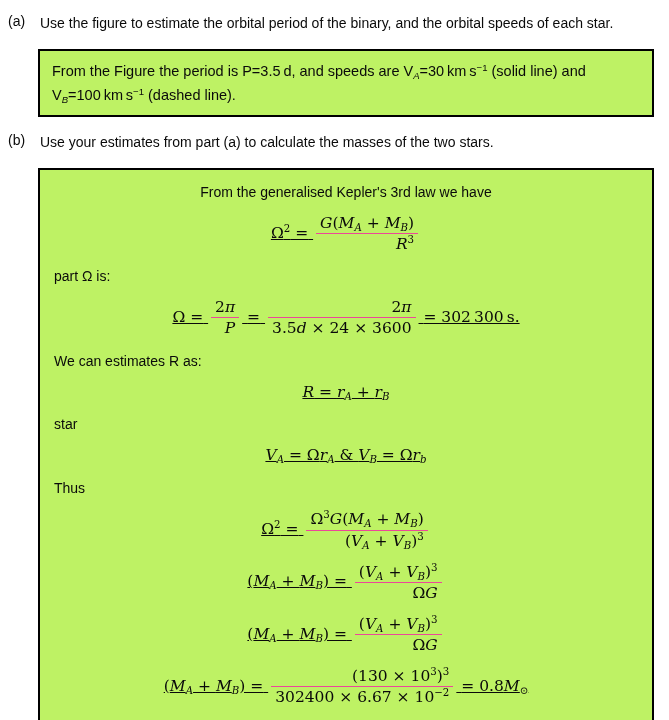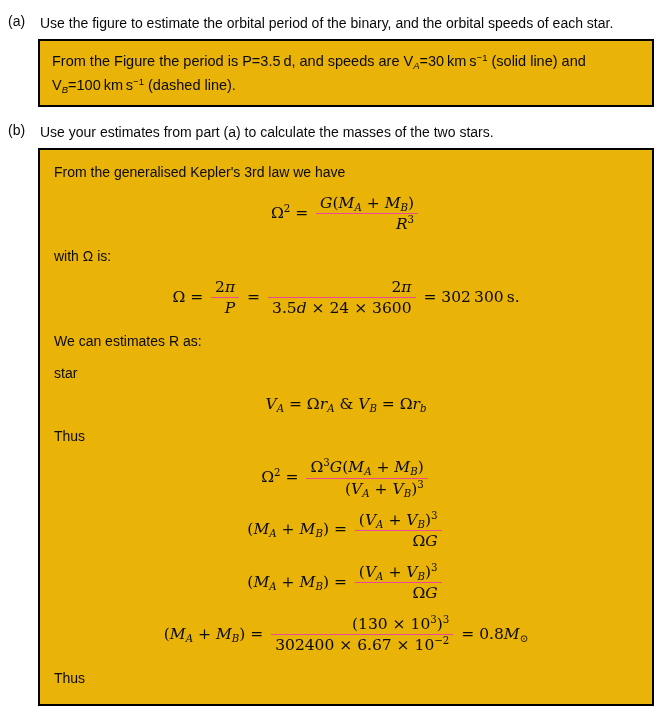--- a/index.html
+++ b/index.html
@@ -13,36 +13,37 @@
   .page { padding:10px 15px 6px 8px; box-sizing:border-box; }
 
   .qa-row { display:flex; align-items:flex-start; }
   .qa-row.part-b { margin-top:12px; }
   .q-label { flex:none; width:30px; line-height:23px; }
   .q-body { flex:1; min-width:0; }
   .q-text { margin:2px; line-height:23px; }
 
   .answer-box {
     border:2px solid #000000;
-    background:#eab308;
-    margin-top:4px;
+    background:#bef264;
+    margin-top:14px;
     padding:8px 12px;
   }
   .box-text { margin:0; line-height:24px; font-size:14.5px; }
 
   .solution { padding:10px 14px 12px; }
   .s-text { margin:12px 0 4px; line-height:20px; }
-  .s-text.first { margin-top:2px; }
+  .s-text.first { margin-top:2px;text-align:center; }
 
   .eq {
     text-align:center;
     margin:11px 0;
     font-family:"DejaVu Serif", serif;
     font-size:15.5px;
     line-height:1.35;
+    text-decoration:underline;
   }
   .math { white-space:nowrap; }
   .math i { font-style:italic; }
   sub, sup { font-size:66%; line-height:0; }
   sup { vertical-align:0.55em; }
   sub { vertical-align:-0.3em; }
 
   .frac {
     display:inline-block;
     vertical-align:middle;
@@ -77,38 +78,41 @@
         <p class="s-text first">From the generalised Kepler's 3rd law we have</p>
 
         <div class="eq">
           <span class="math">Ω<sup>2</sup> =</span>
           <span class="frac">
             <span class="num math"><i>G</i>(<i>M</i><sub><i>A</i></sub> + <i>M</i><sub><i>B</i></sub>)</span>
             <span class="den math"><i>R</i><sup>3</sup></span>
           </span>
         </div>
 
-        <p class="s-text">with Ω is:</p>
+        <p class="s-text">part Ω is:</p>
 
         <div class="eq">
           <span class="math">Ω =</span>
           <span class="frac">
             <span class="num math">2<i>π</i></span>
             <span class="den math"><i>P</i></span>
           </span>
           <span class="math">=</span>
           <span class="frac">
             <span class="num math">2<i>π</i></span>
             <span class="den math">3.5<i>d</i> × 24 × 3600</span>
           </span>
           <span class="math">= 302 300 s.</span>
         </div>
 
         <p class="s-text">We can estimates R as:</p>
 
+        <div class="eq">
+          <span class="math"><i>R</i> = <i>r</i><sub><i>A</i></sub> + <i>r</i><sub><i>B</i></sub></span>
+        </div>
 
         <p class="s-text">star</p>
 
         <div class="eq">
           <span class="math"><i>V</i><sub><i>A</i></sub> = Ω<i>r</i><sub><i>A</i></sub> &amp; <i>V</i><sub><i>B</i></sub> = Ω<i>r</i><sub><i>b</i></sub></span>
         </div>
 
         <p class="s-text">Thus</p>
 
         <div class="eq">

